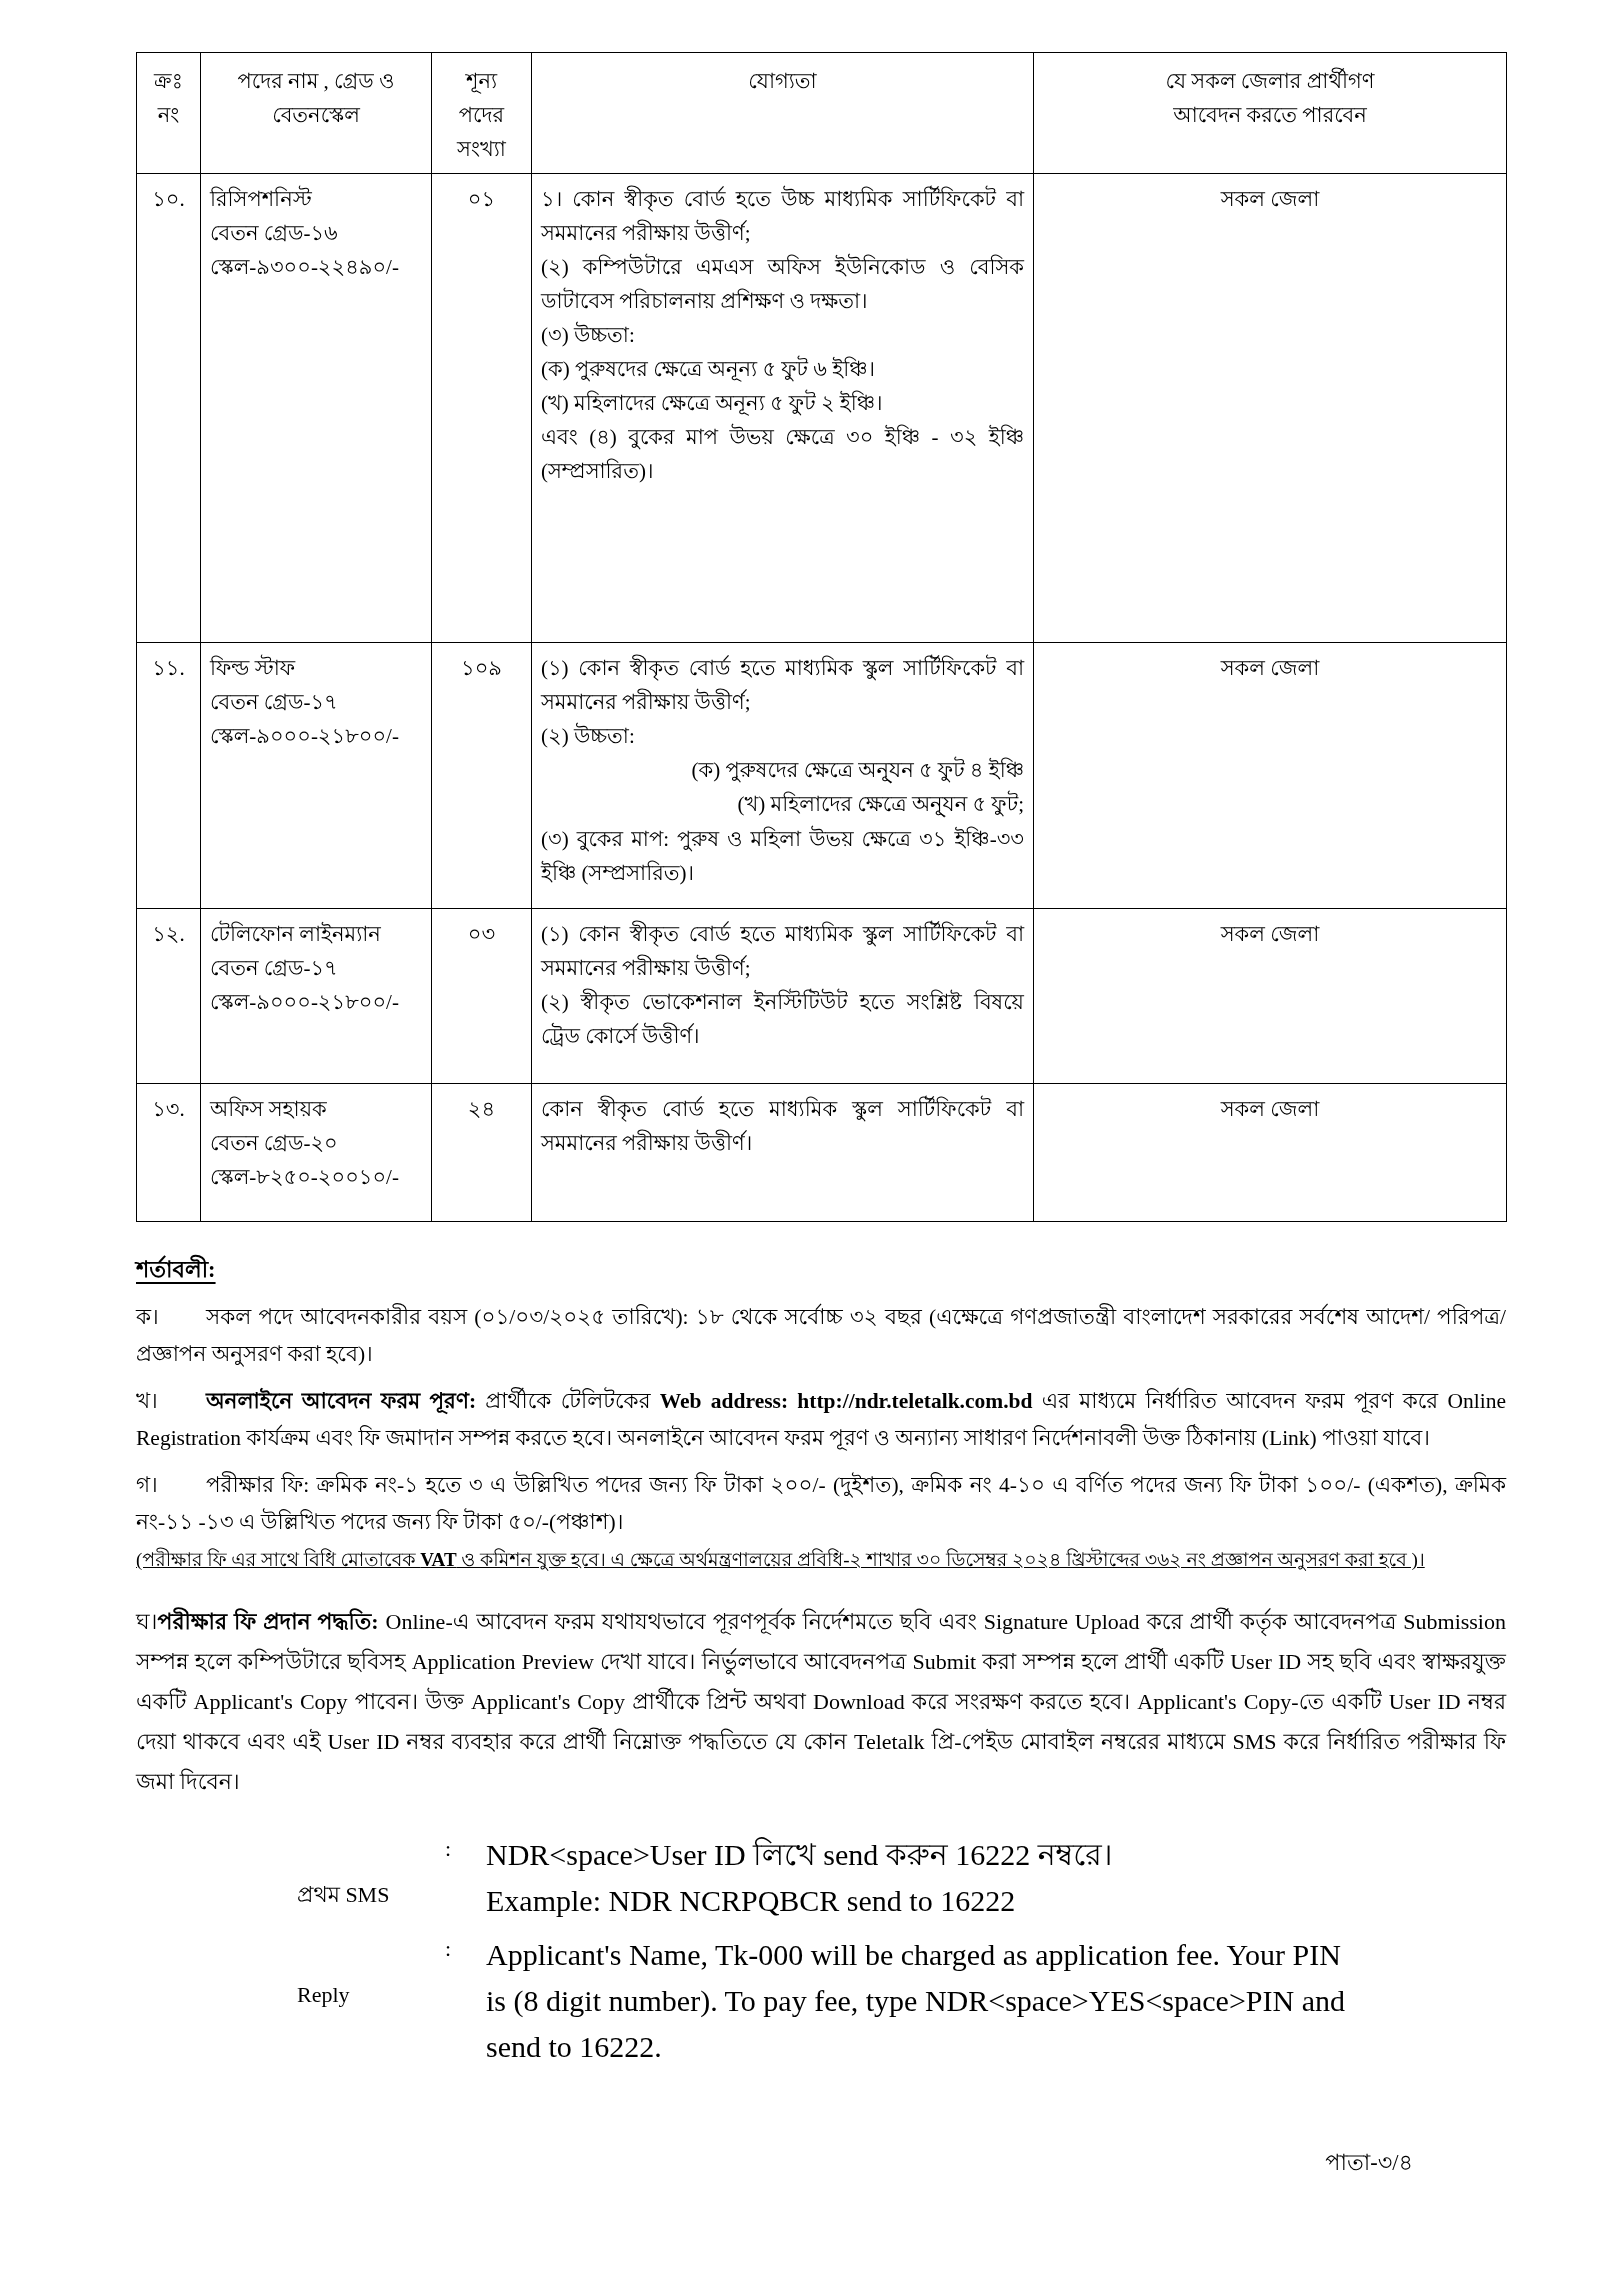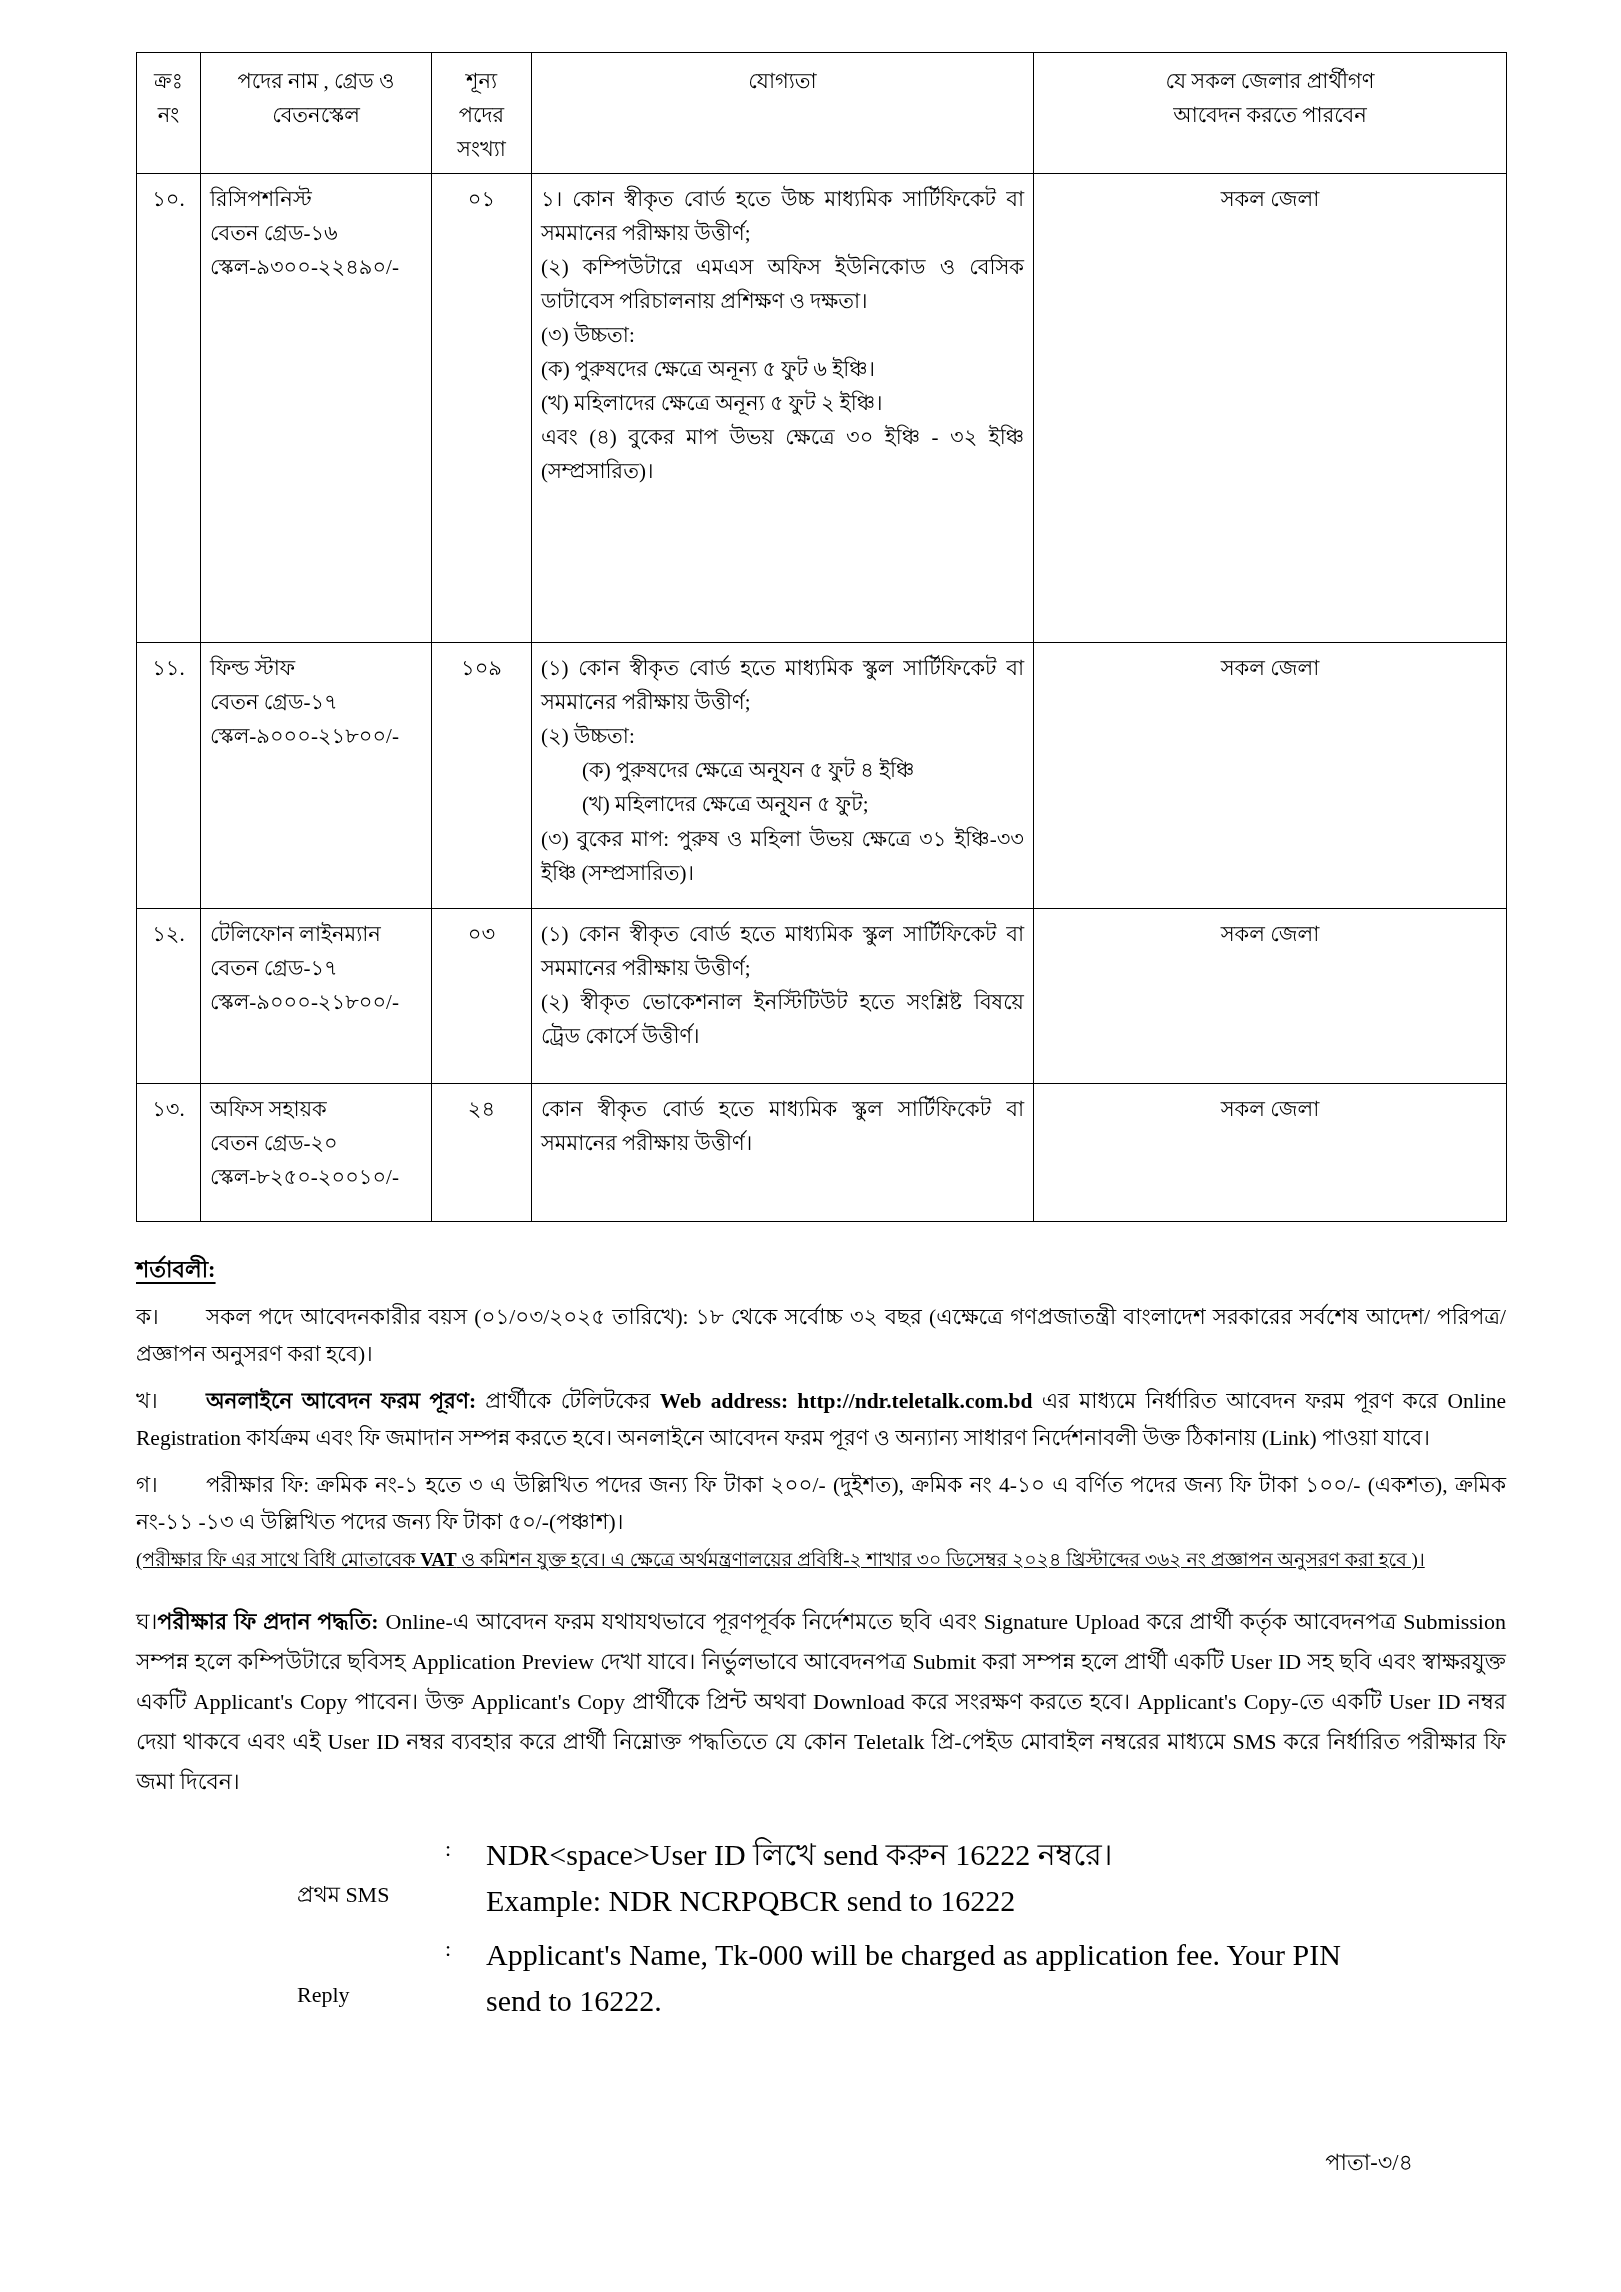--- a/index.html
+++ b/index.html
@@ -55,21 +55,21 @@
   .col-post  { width: 231px; }
   .col-vac   { width: 100px; }
   .col-qual  { width: 502px; }
   .col-dist  { width: 473px; }
 
   .c-center { text-align: center; }
 
   .post-line { display: block; white-space: nowrap; }
   .qual-line { display: block; }
   .qual-just { text-align: justify; text-align-last: left; }
-  .indent-1  { padding-left: 41px; display: block; }
+  .indent-1  { padding-left: 41px; display: block; text-align: right; }
 
   .row-10 td { height: 448px; }
   .row-11 td { height: 244px; }
   .row-12 td { height: 154px; }
   .row-13 td { height: 116px; }
 
   
   .terms-head {
     margin-top: 30px;
     font-size: 22.4px;
@@ -278,20 +278,21 @@
           <span class="ln">NDR&lt;space&gt;User ID লিখে send করুন 16222 নম্বরে।</span>
           <span class="ln">Example: NDR NCRPQBCR send to 16222</span>
         </div>
       </div>
 
       <div class="sms-row">
         <div class="sms-label">Reply</div>
         <div class="sms-colon">:</div>
         <div class="sms-body">
           <span class="ln">Applicant's Name, Tk-000 will be charged as application fee. Your PIN</span>
+          <span class="ln">is (8 digit number). To pay fee, type NDR&lt;space&gt;YES&lt;space&gt;PIN and</span>
           <span class="ln">send to 16222.</span>
         </div>
       </div>
     </div>
 
   </div>
 
   <div class="page-no">পাতা-৩/৪</div>
 </div>
 

